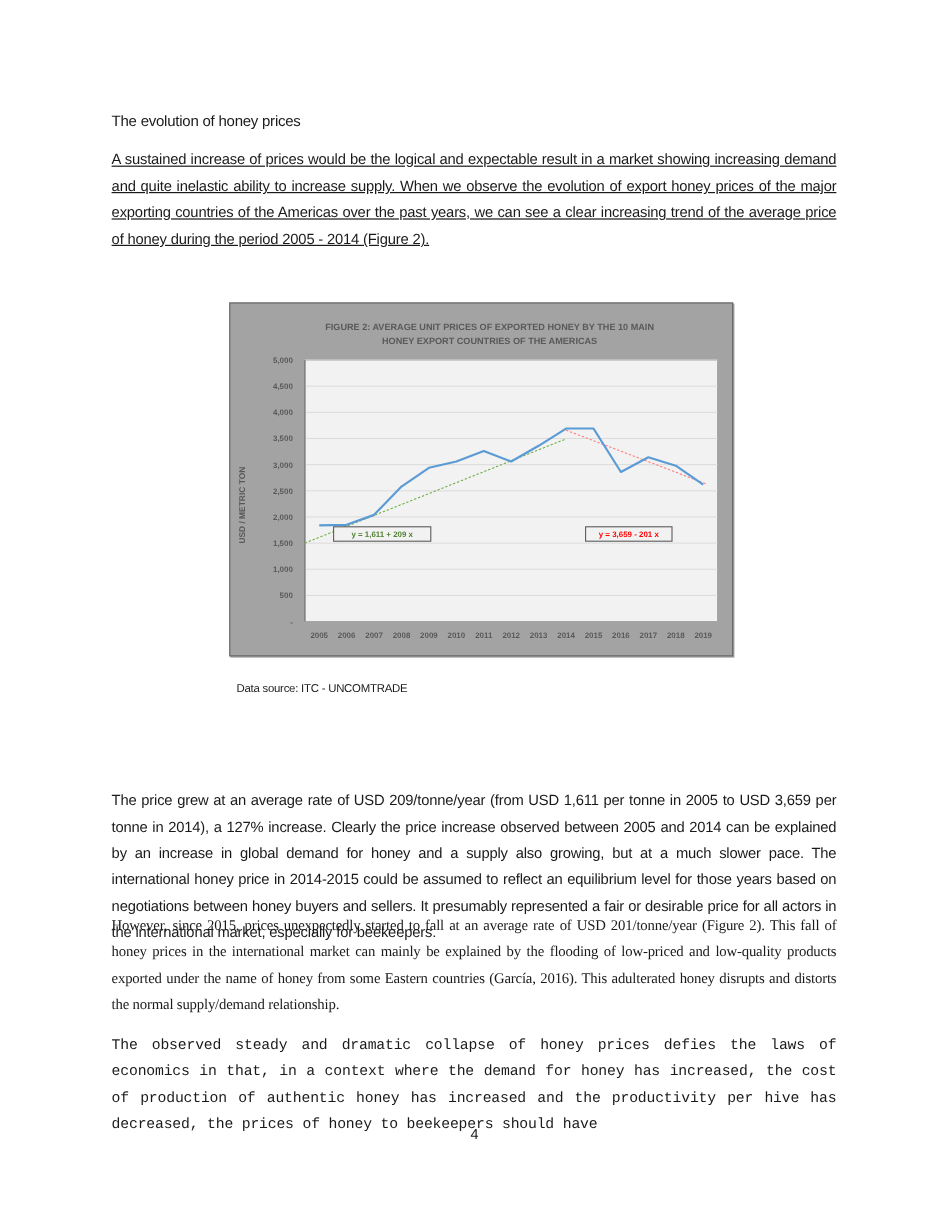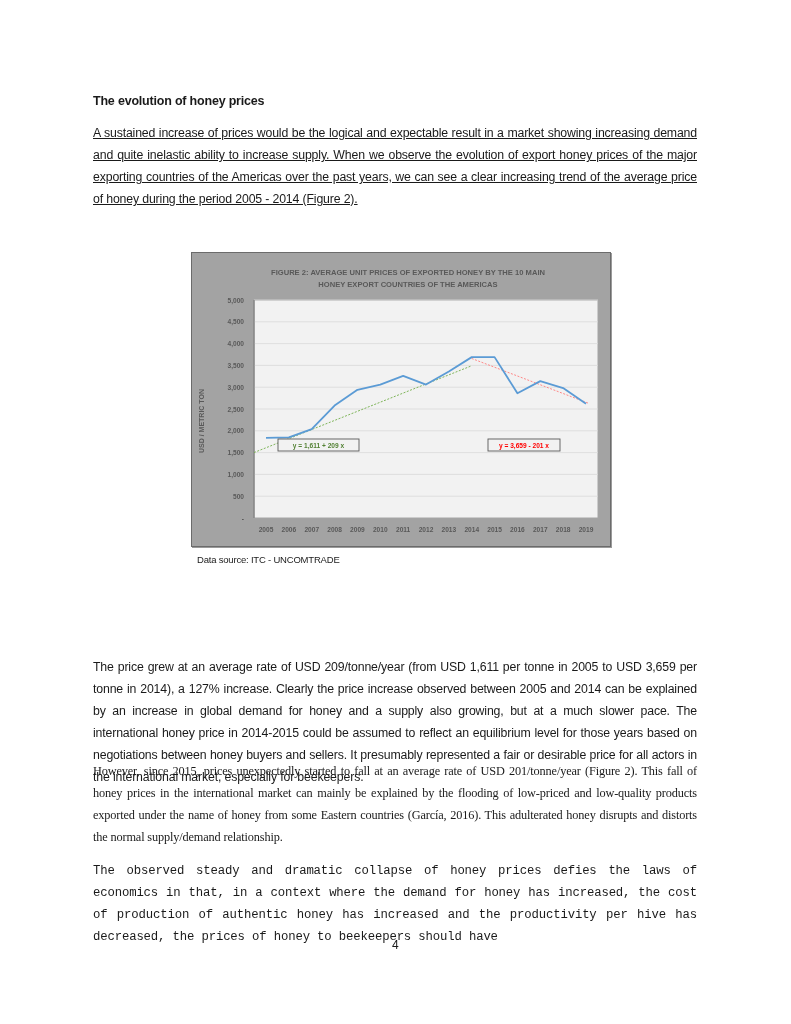--- a/index.html
+++ b/index.html
@@ -1,24 +1,24 @@
 <!DOCTYPE html>
 <html><head>
 <meta charset="utf-8">
 <style>
   html, body { margin: 0; padding: 0; background: #ffffff; }
   body { width: 791px; height: 1024px; position: relative; font-family: "Liberation Sans", sans-serif; color: #1a1a1a; }
-  .heading { position: absolute; left: 93px; top: 94px; font-size: 12.5px; font-weight: bold; letter-spacing: -0.2px; }
+  .heading { position: absolute; left: 93px; top: 94px; font-size: 12.5px; font-weight: normal; letter-spacing: -0.2px; }
   .para { position: absolute; left: 93px; width: 604px; font-size: 12.3px; line-height: 22px; text-align: justify; letter-spacing: -0.15px; }
   #p1 { top: 122px; text-decoration: underline; }
   #p2 { top: 656px; }
   #p3 { top: 760px; font-family: Liberation Serif, serif; }
   #p4 { top: 860px; font-family: Liberation Mono, monospace; }
   .chart-box { position: absolute; left: 191px; top: 252px; width: 418px; height: 293px; border: 1px solid #6b6b6b; background: #a3a3a3; box-shadow: 1px 1px 0 #9a9a9a; }
-  .source { position: absolute; left: 157px; top: 554px; font-size: 9.5px; letter-spacing: -0.2px; padding-left: 40px; }
+  .source { position: absolute; left: 157px; top: 569px; font-size: 9.5px; letter-spacing: -0.2px; padding-left: 40px; }
   .page-num { position: absolute; left: 392px; top: 938px; font-size: 12px; }
   svg text { font-family: "Liberation Sans", sans-serif; }
 </style>
 </head>
 <body>
 
 <div class="heading">The evolution of honey prices</div>
 <p class="para" id="p1" style="margin:0">A sustained increase of prices would be the logical and expectable result in a market showing increasing demand and quite inelastic ability to increase supply. When we observe the evolution of export honey prices of the major exporting countries of the Americas over the past years, we can see a clear increasing trend of the average price of honey during the period 2005 - 2014 (Figure 2).</p>
 
 <div class="chart-box">

